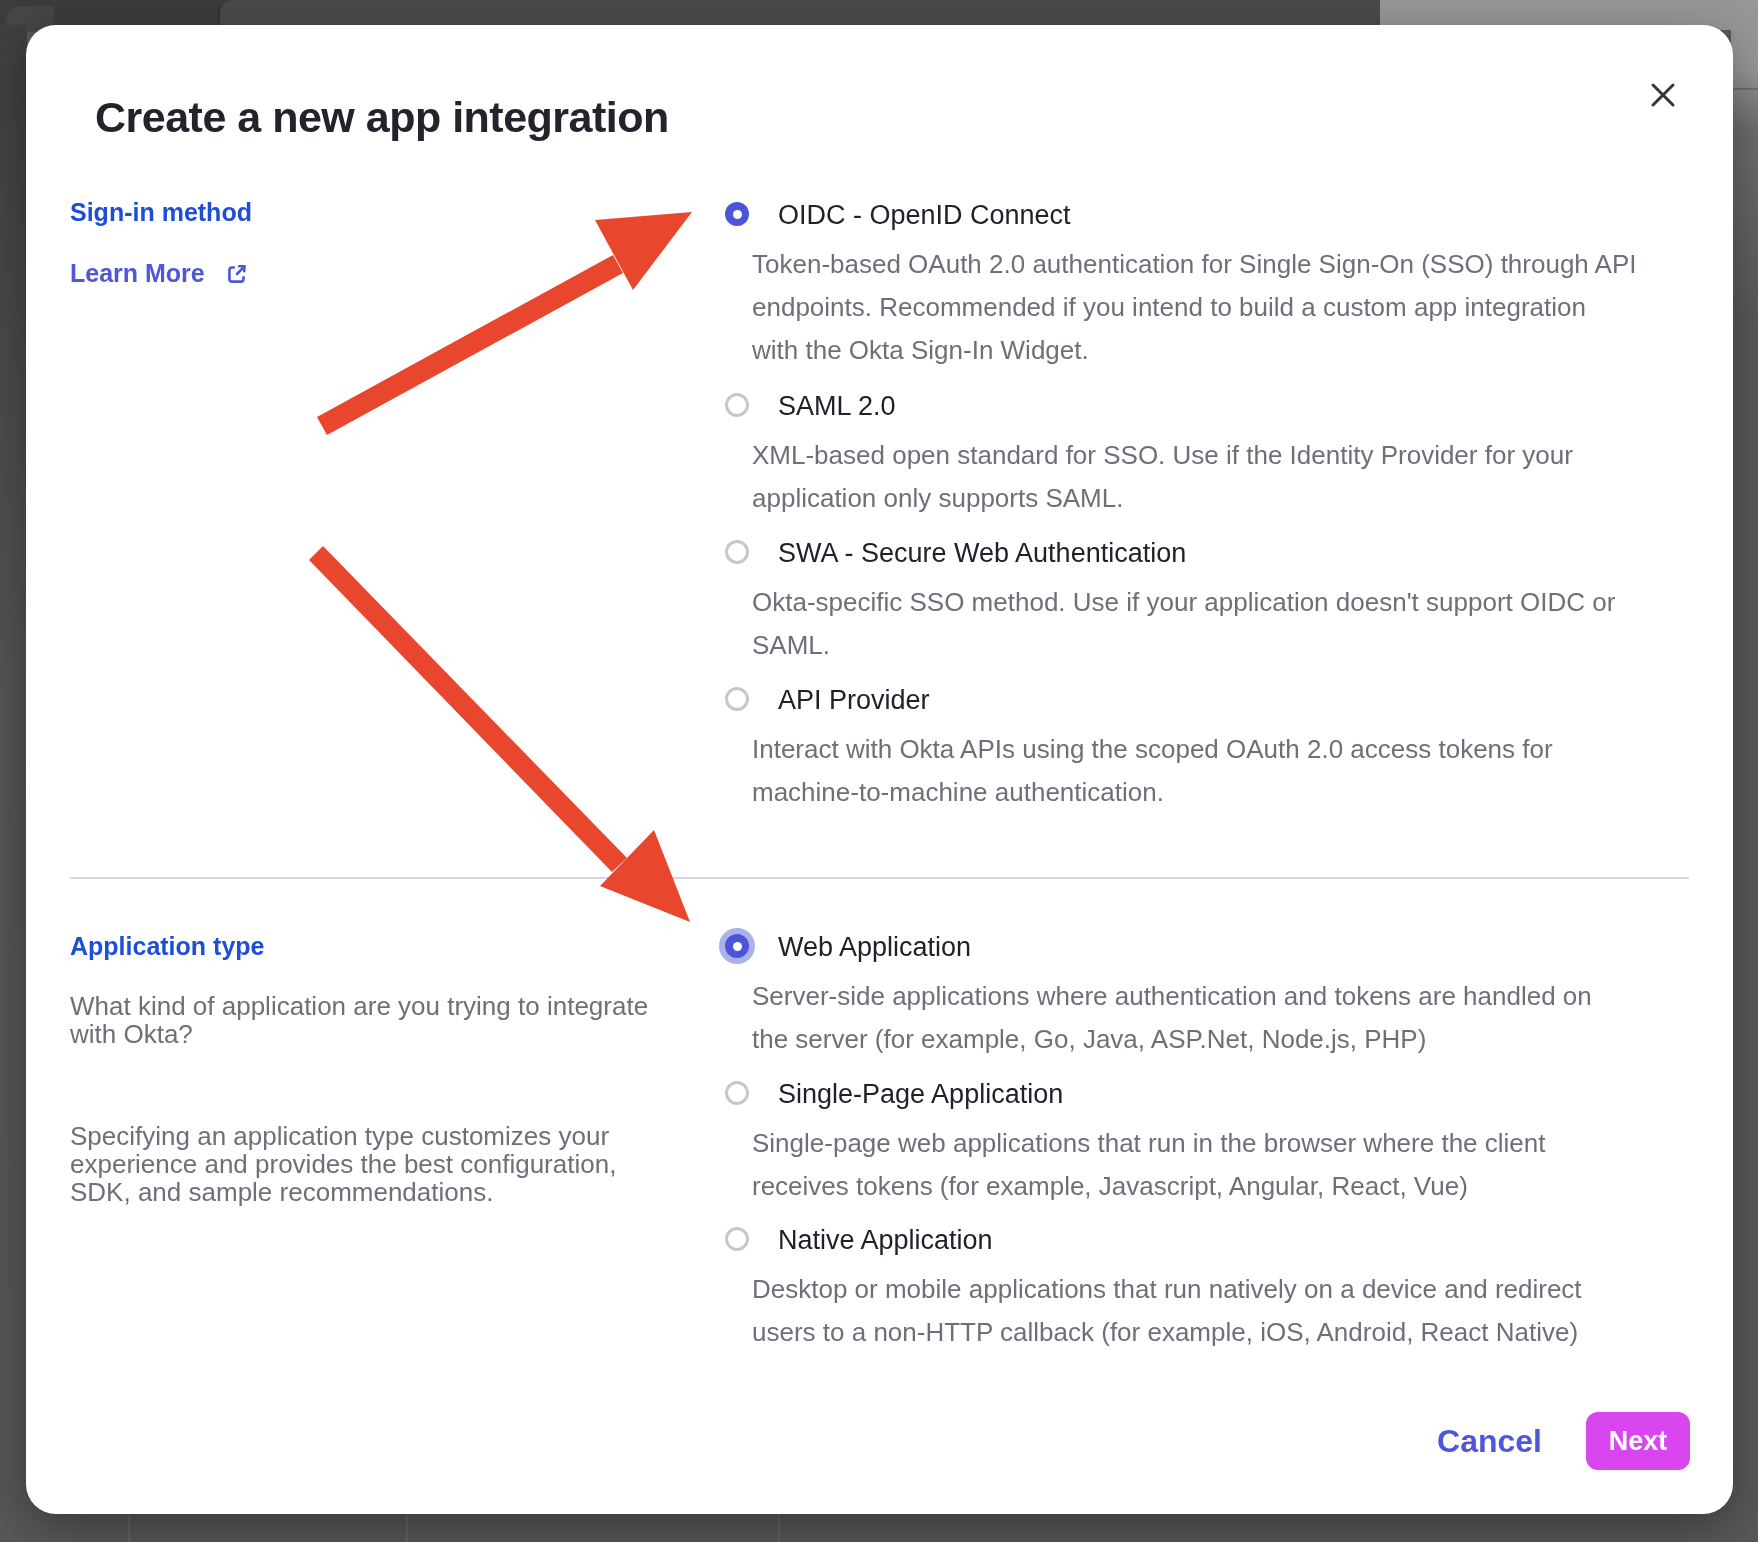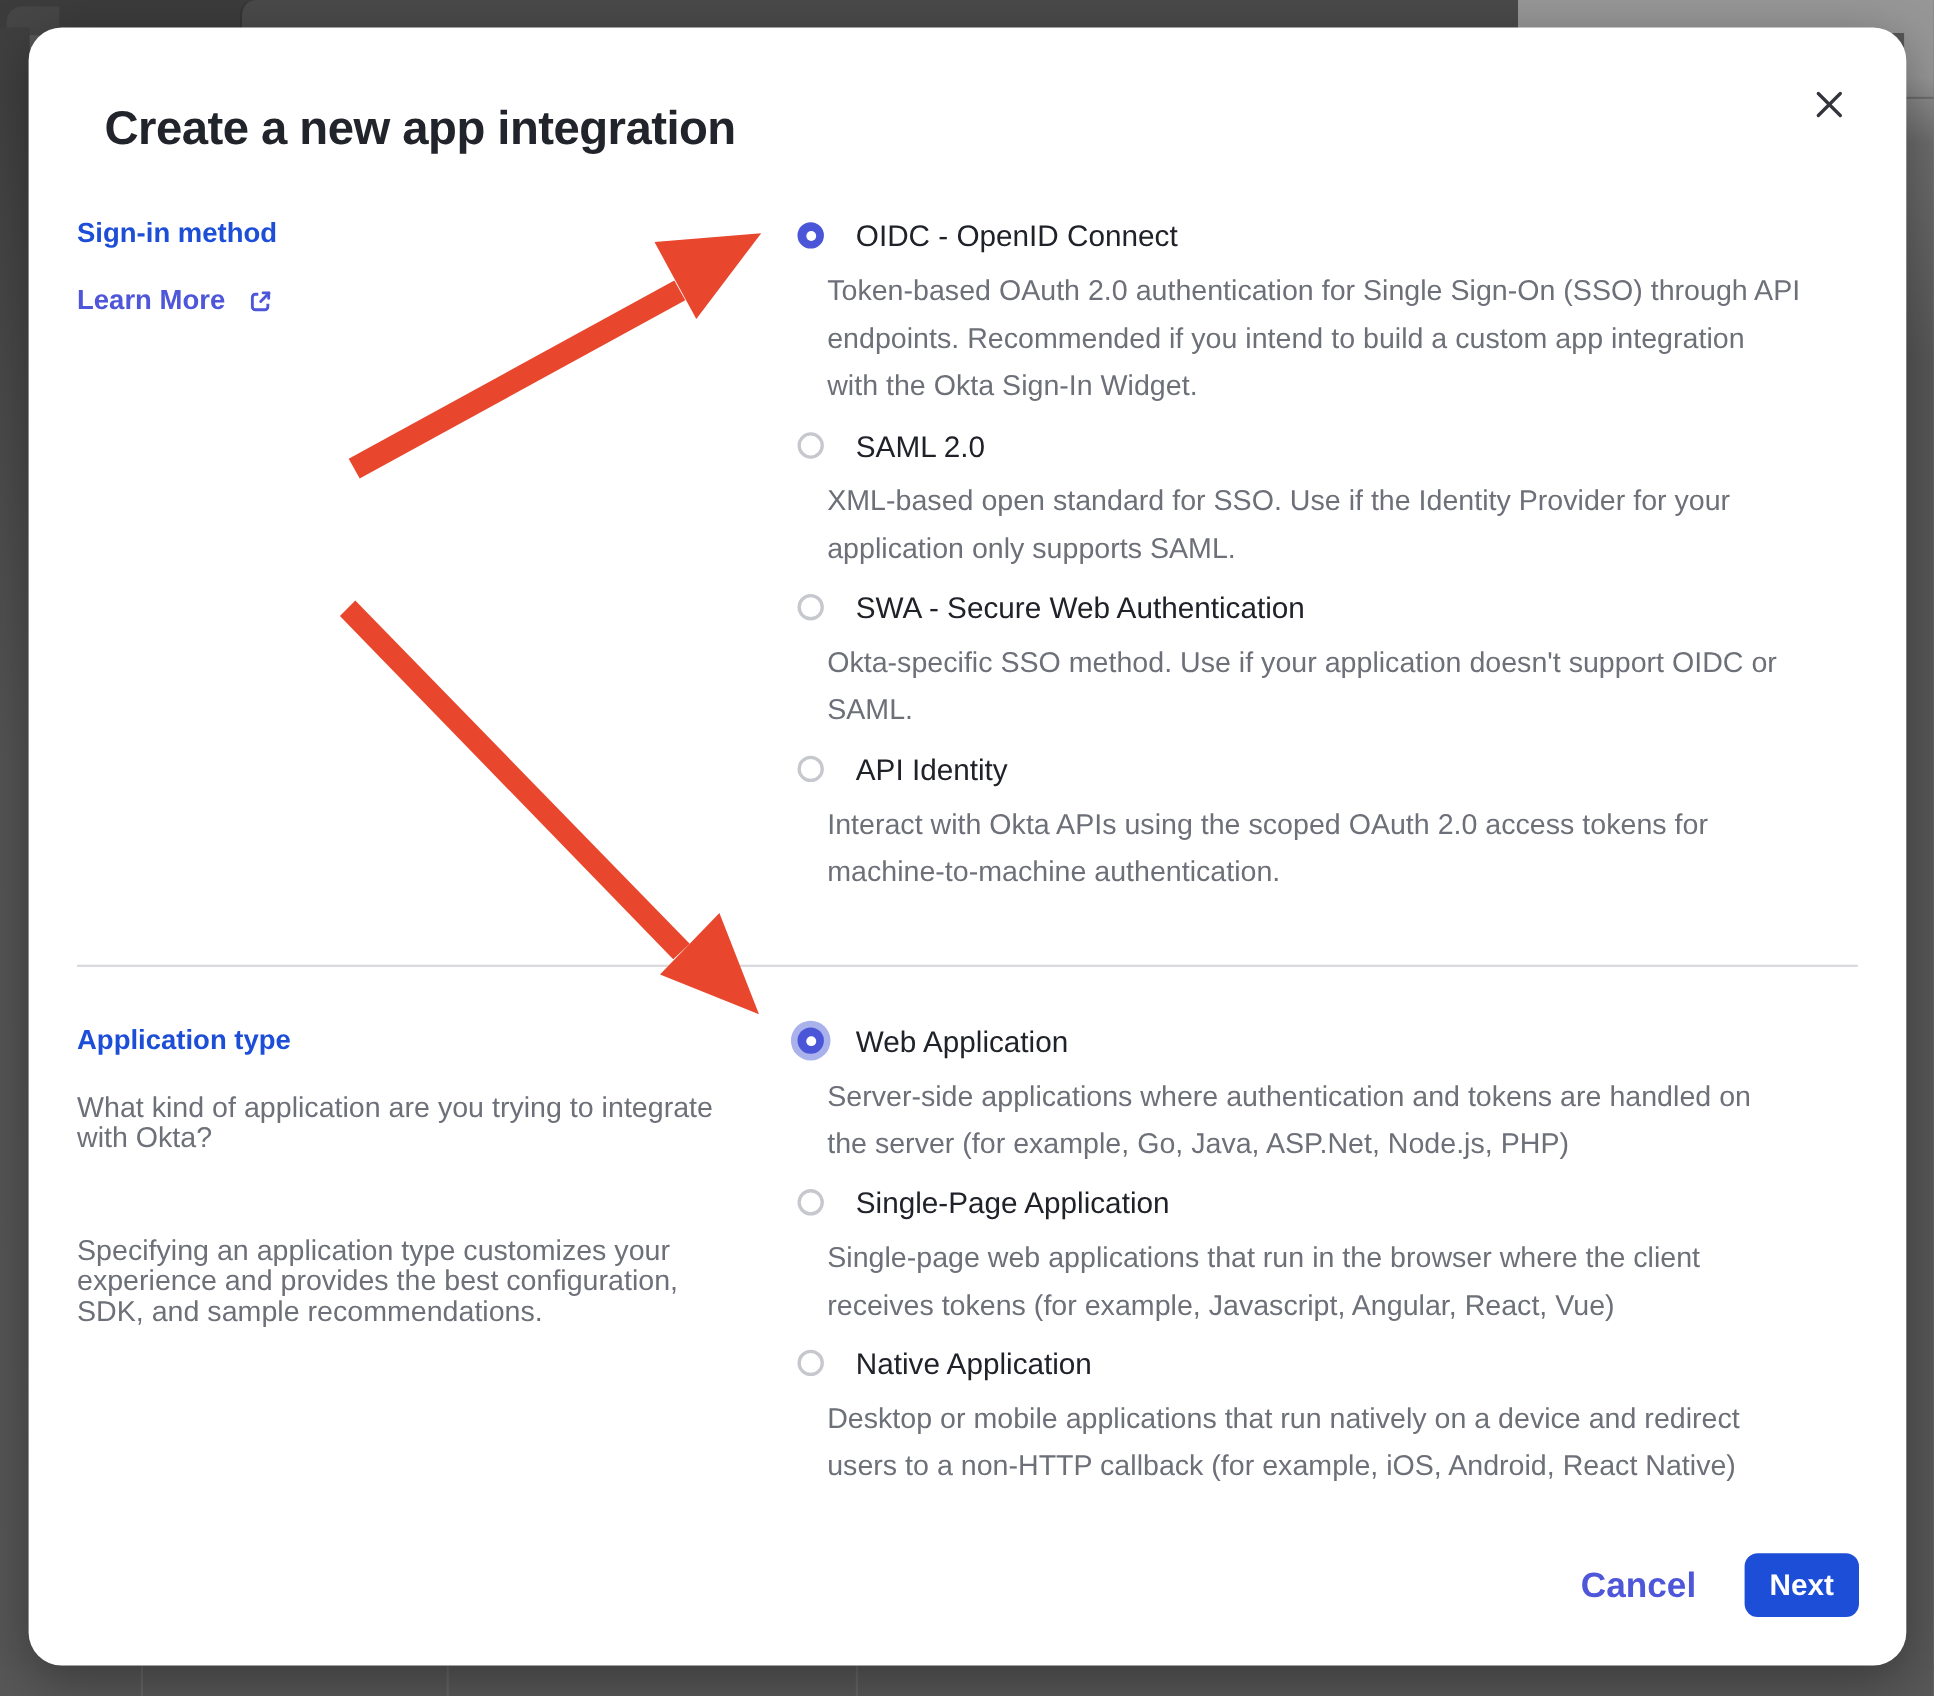--- a/index.html
+++ b/index.html
@@ -42,21 +42,21 @@
     background:#ffffff;border:3px solid #c6c8ce;cursor:pointer;}
   .radio.selected{border:none;background:#4b55d8;}
   .radio.selected::after{content:"";position:absolute;left:50%;top:50%;width:9px;height:9px;margin:-4.5px 0 0 -4.5px;
     border-radius:50%;background:#ffffff;}
   .radio.halo{box-shadow:0 0 0 6px #aab2ec;}
   .opt-label{margin-left:53px;font-size:27px;line-height:30px;color:#202229;cursor:pointer;}
   .opt-desc{margin-left:27px;margin-top:13px;width:960px;font-size:26px;line-height:43px;color:#6d7078;white-space:pre-line;}
 
   .footer-cancel{position:absolute;top:1387px;right:191px;height:58px;line-height:58px;background:none;border:none;
     padding:0;font-family:inherit;font-size:32px;font-weight:700;color:#4e56d9;cursor:pointer;}
-  .footer-next{position:absolute;top:1387px;right:43px;width:104px;height:58px;background:#1d4ed8;border:none;
+  .footer-next{position:absolute;top:1387px;right:43px;width:104px;height:58px;background:#d946ef;border:none;
     border-radius:12px;font-family:inherit;font-size:27px;font-weight:700;color:#ffffff;cursor:pointer;}
 
   .arrows{position:absolute;left:0;top:0;width:1758px;height:1542px;z-index:50;pointer-events:none;}
 </style>
 </head>
 <body>
 
 <div id="stage">
 
   <div class="bg-top">
@@ -113,21 +113,21 @@
 application only supports SAML.</div>
     </div>
     <div class="opt-row" style="top:513px">
       <span class="radio"></span>
       <div class="opt-label">SWA - Secure Web Authentication</div>
       <div class="opt-desc">Okta-specific SSO method. Use if your application doesn't support OIDC or
 SAML.</div>
     </div>
     <div class="opt-row" style="top:660px">
       <span class="radio"></span>
-      <div class="opt-label">API Identity</div>
+      <div class="opt-label">API Provider</div>
       <div class="opt-desc">Interact with Okta APIs using the scoped OAuth 2.0 access tokens for
 machine-to-machine authentication.</div>
     </div>
 
     <div class="divider"></div>
 
     <div class="section-label" style="top:907px">Application type</div>
     <div class="para" style="top:967px">What kind of application are you trying to integrate
 with Okta?</div>
     <div class="para" style="top:1097px">Specifying an application type customizes your

